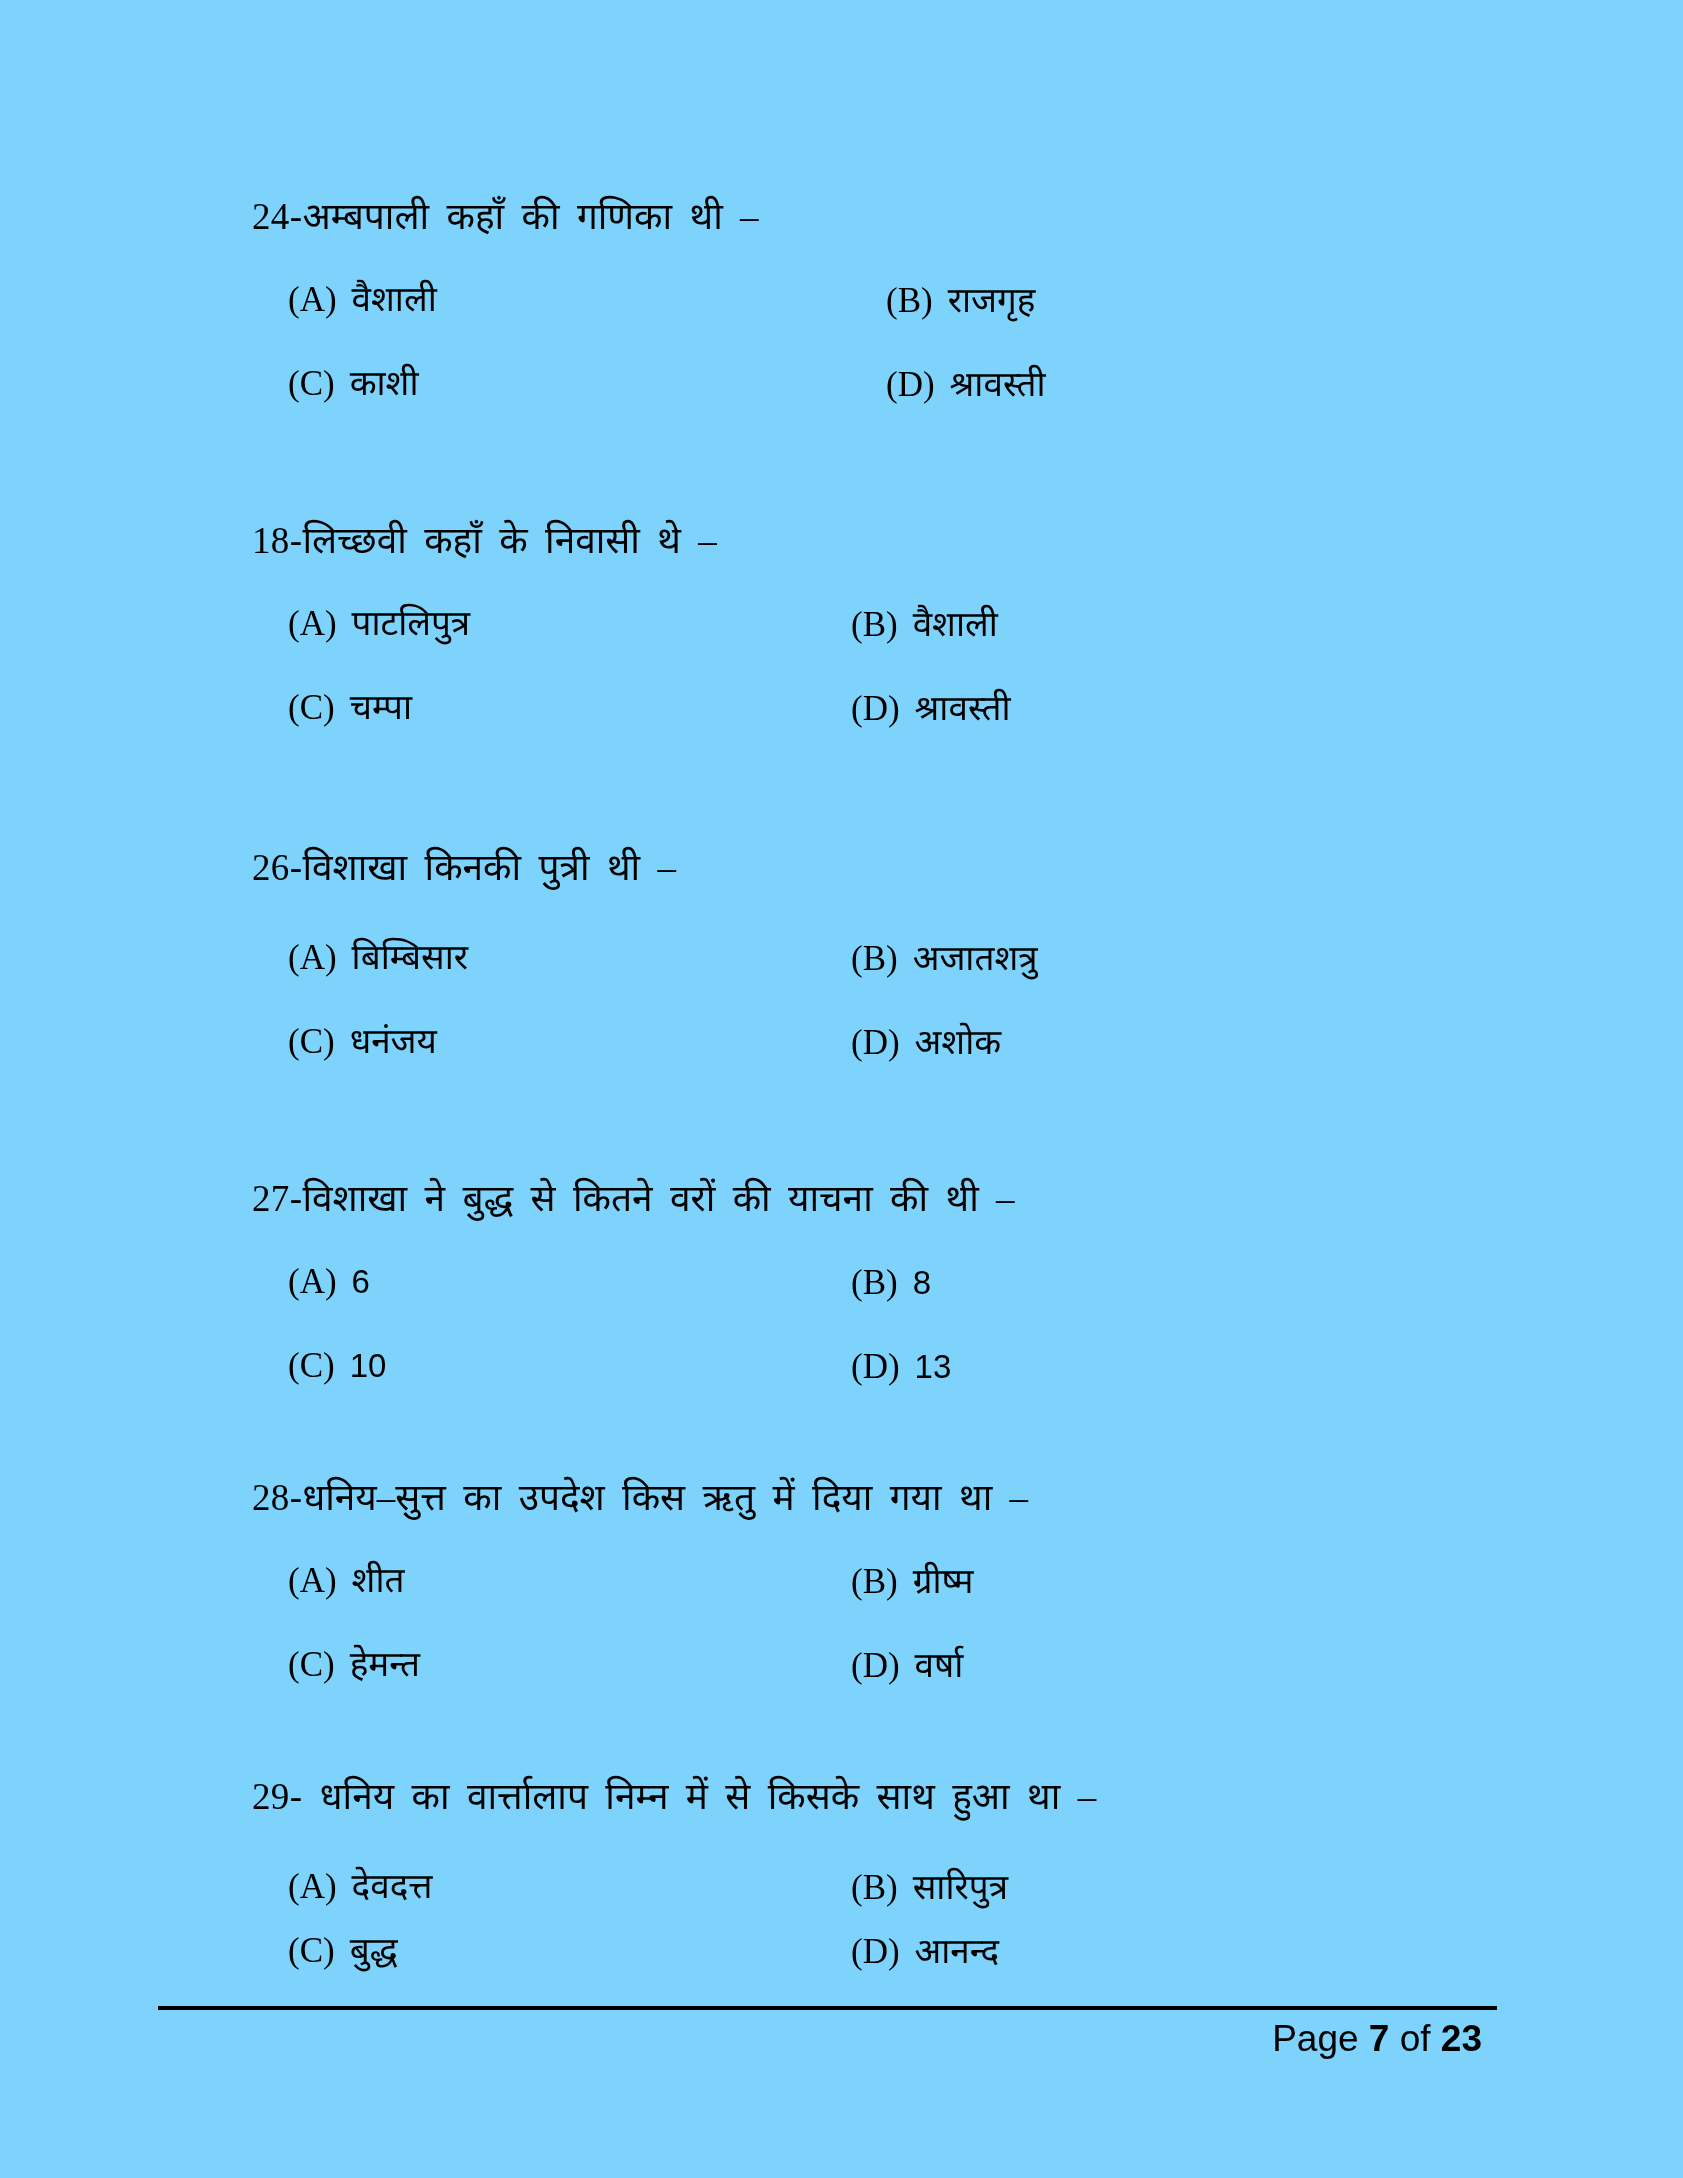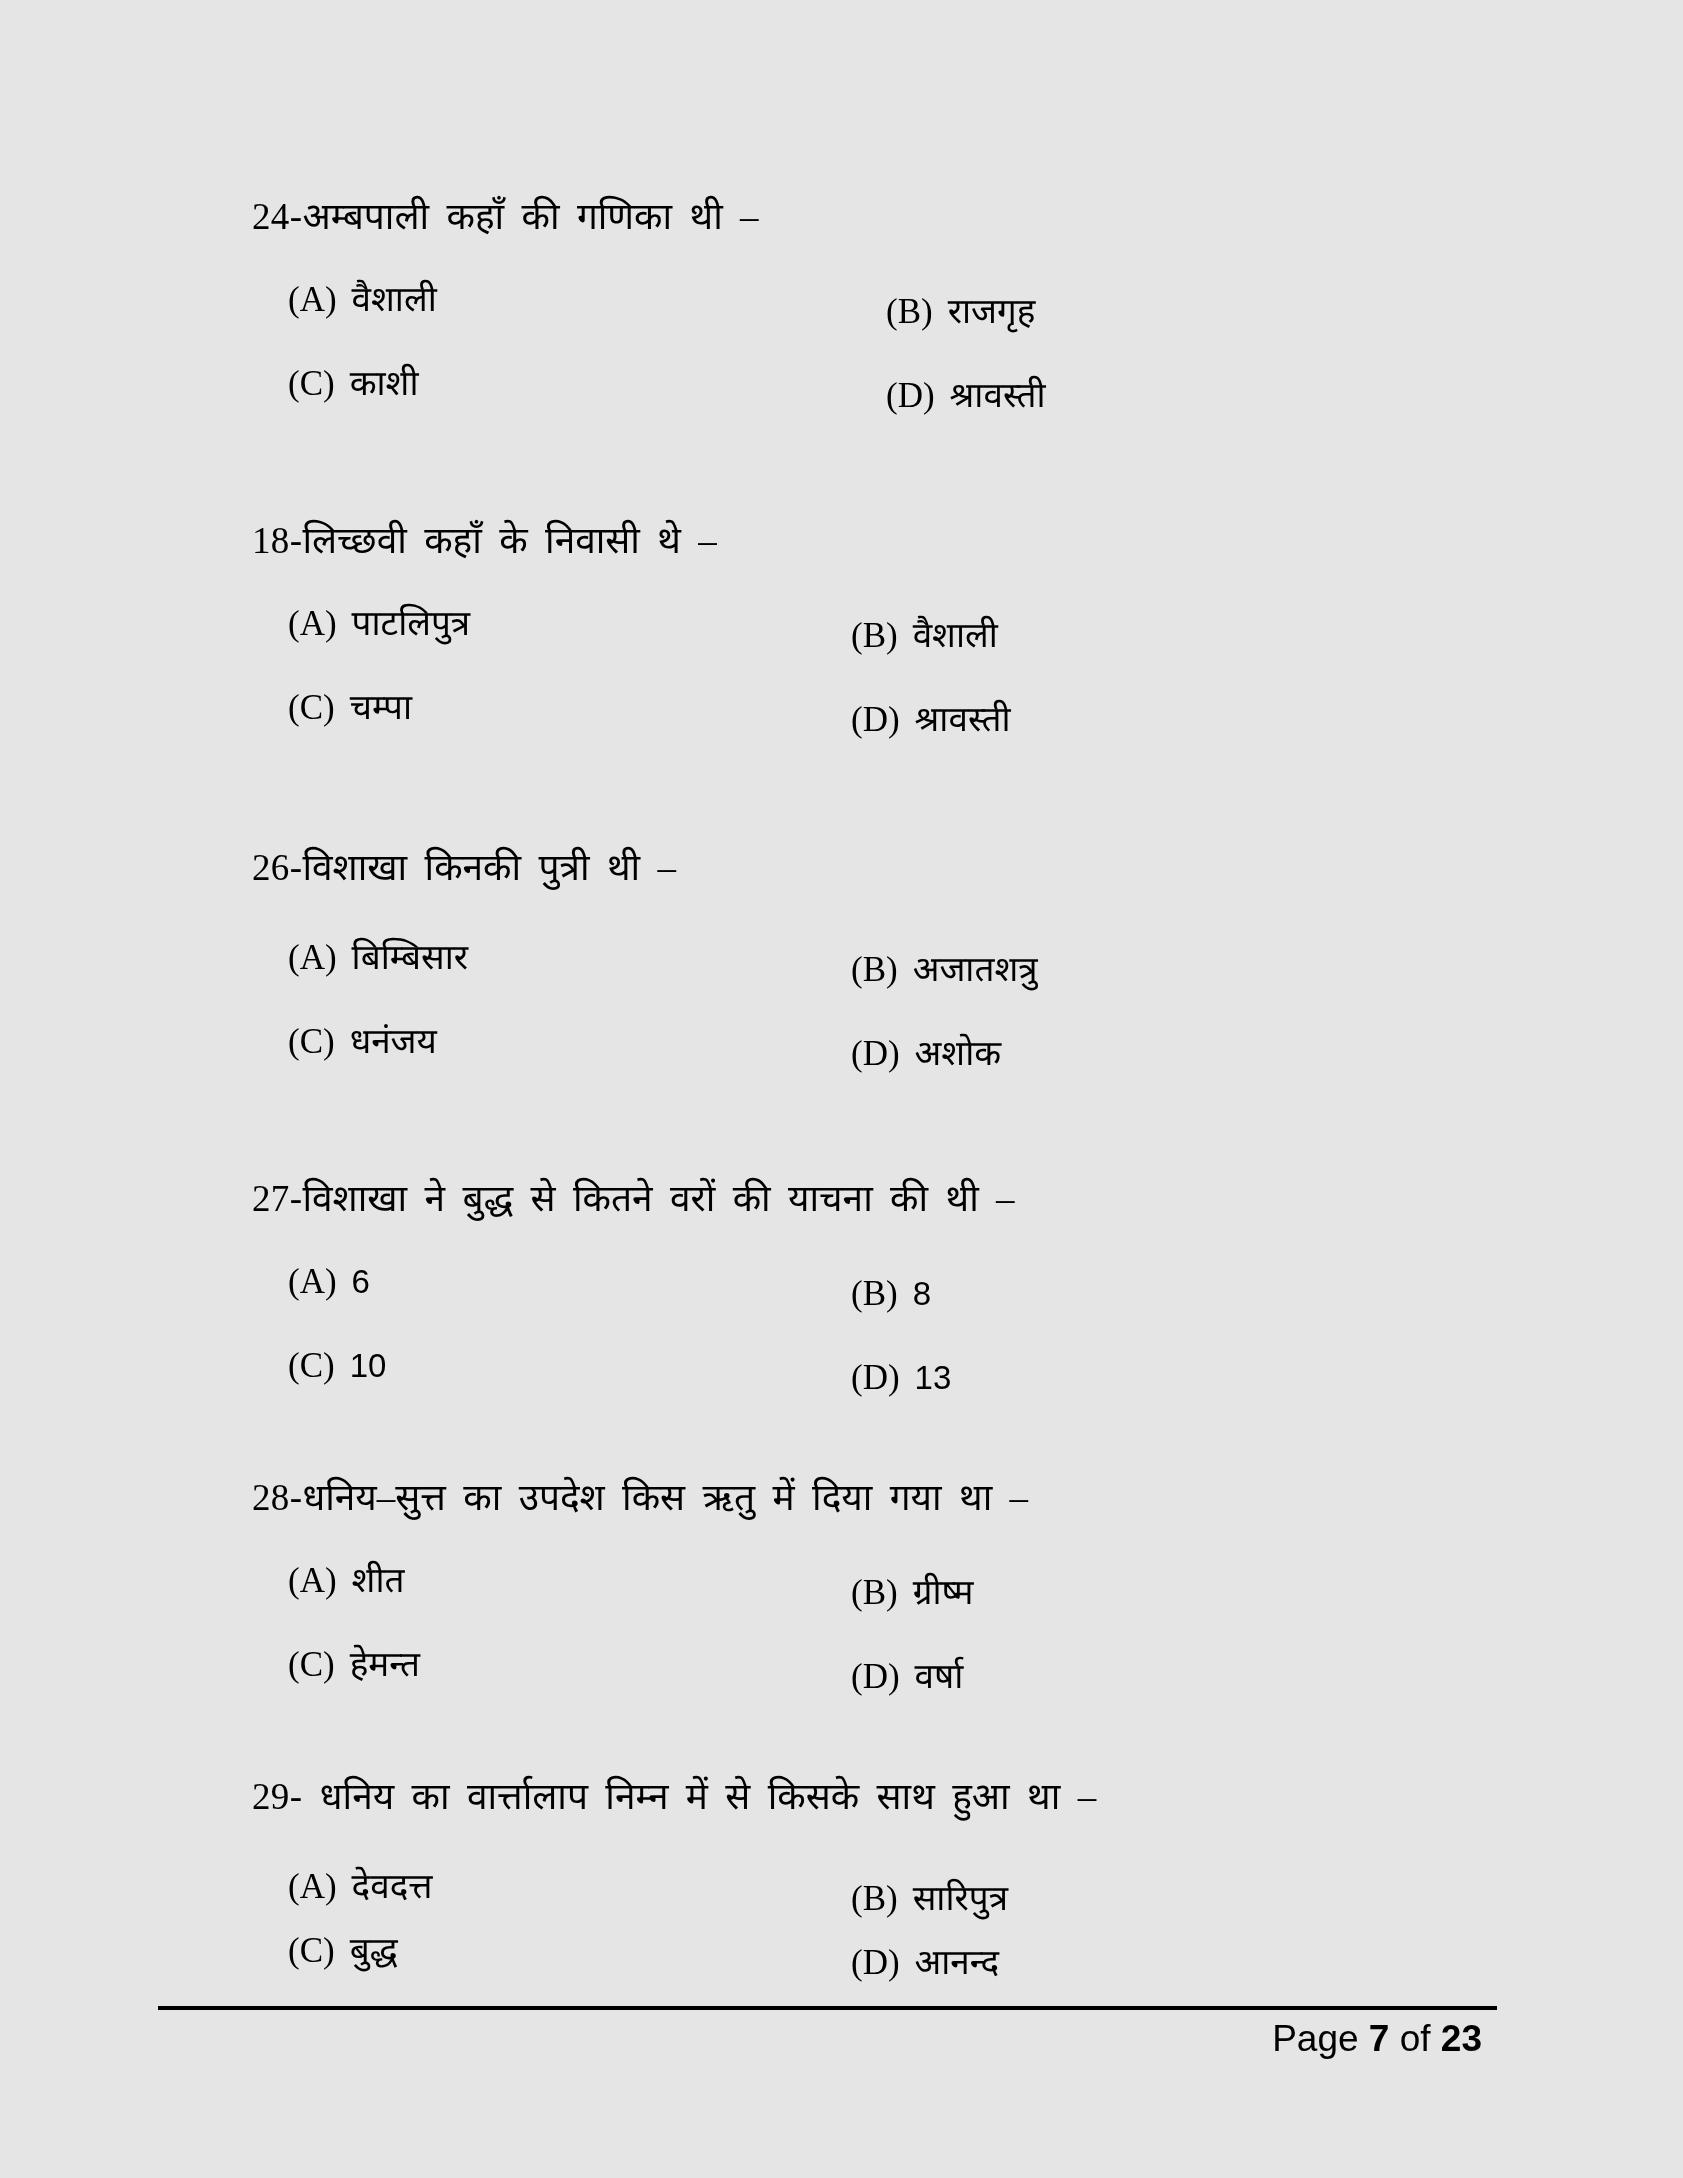--- a/index.html
+++ b/index.html
@@ -5,21 +5,21 @@
   html, body { margin: 0; padding: 0; }
   body {
     width: 1683px;
     height: 2178px;
     background: #ffffff;
   }
   .page {
     position: relative;
     width: 1683px;
     height: 2178px;
-    background: #e5e5e5;
+    background: #7dd3fc;
     color: #000000;
     font-family: "Liberation Serif", serif;
     overflow: hidden;
   }
   .content {
     position: absolute;
     left: 252px;
     top: 194px;
     width: 1287px;
   }
@@ -33,21 +33,21 @@
   .opt-row {
     position: relative;
     height: 48px;
     margin-top: 36px;
     font-size: 35px;
     line-height: 48px;
     white-space: nowrap;
   }
   .opt { display: inline-block; }
   .opt-left { margin-left: 36px; }
-  .opt-right { position: absolute; left: 599px; top: 12px; text-align: right; }
+  .opt-right { position: absolute; left: 599px; top: 1px; text-align: right; }
   .opt-label { margin-right: 15px; }
   
   .q24 { margin-bottom: 110px; }
   .q24 .opt-right { left: 634px; }
   .q25 { margin-bottom: 113px; }
   .q26 { margin-bottom: 110px; }
   .q26 .row1 { margin-top: 43px; }
   .q27 { margin-bottom: 85px; }
   .q28 { margin-bottom: 85px; }
   .q29 { margin-bottom: 0; }

